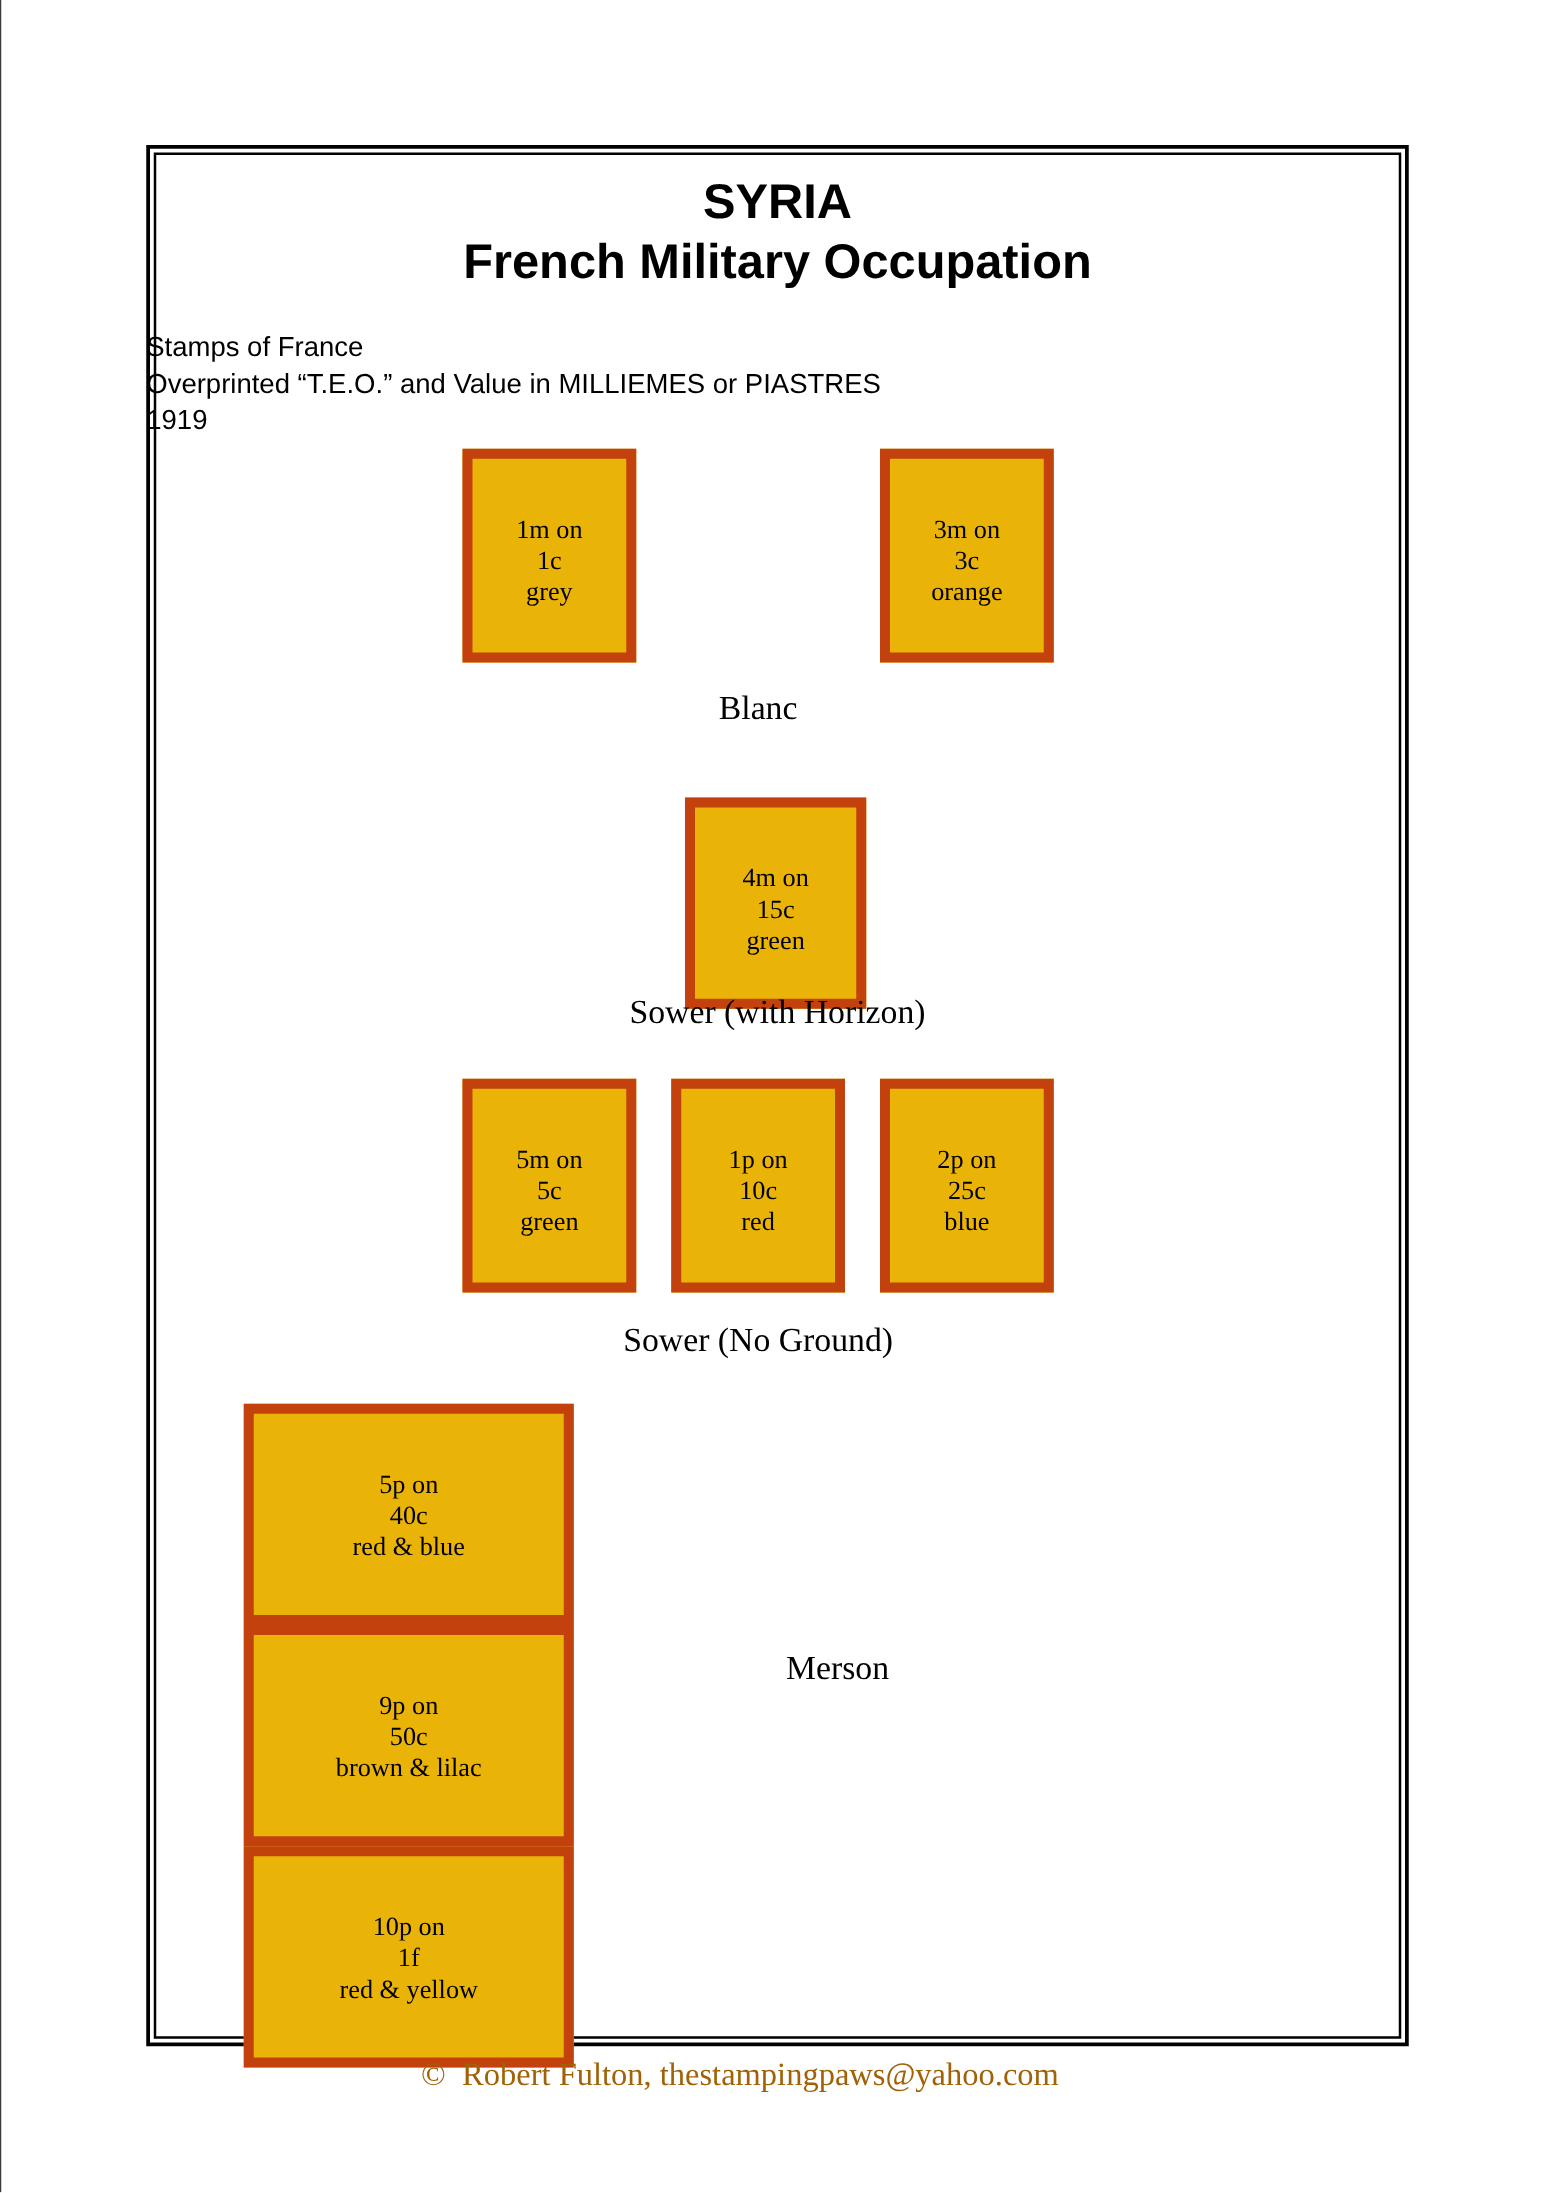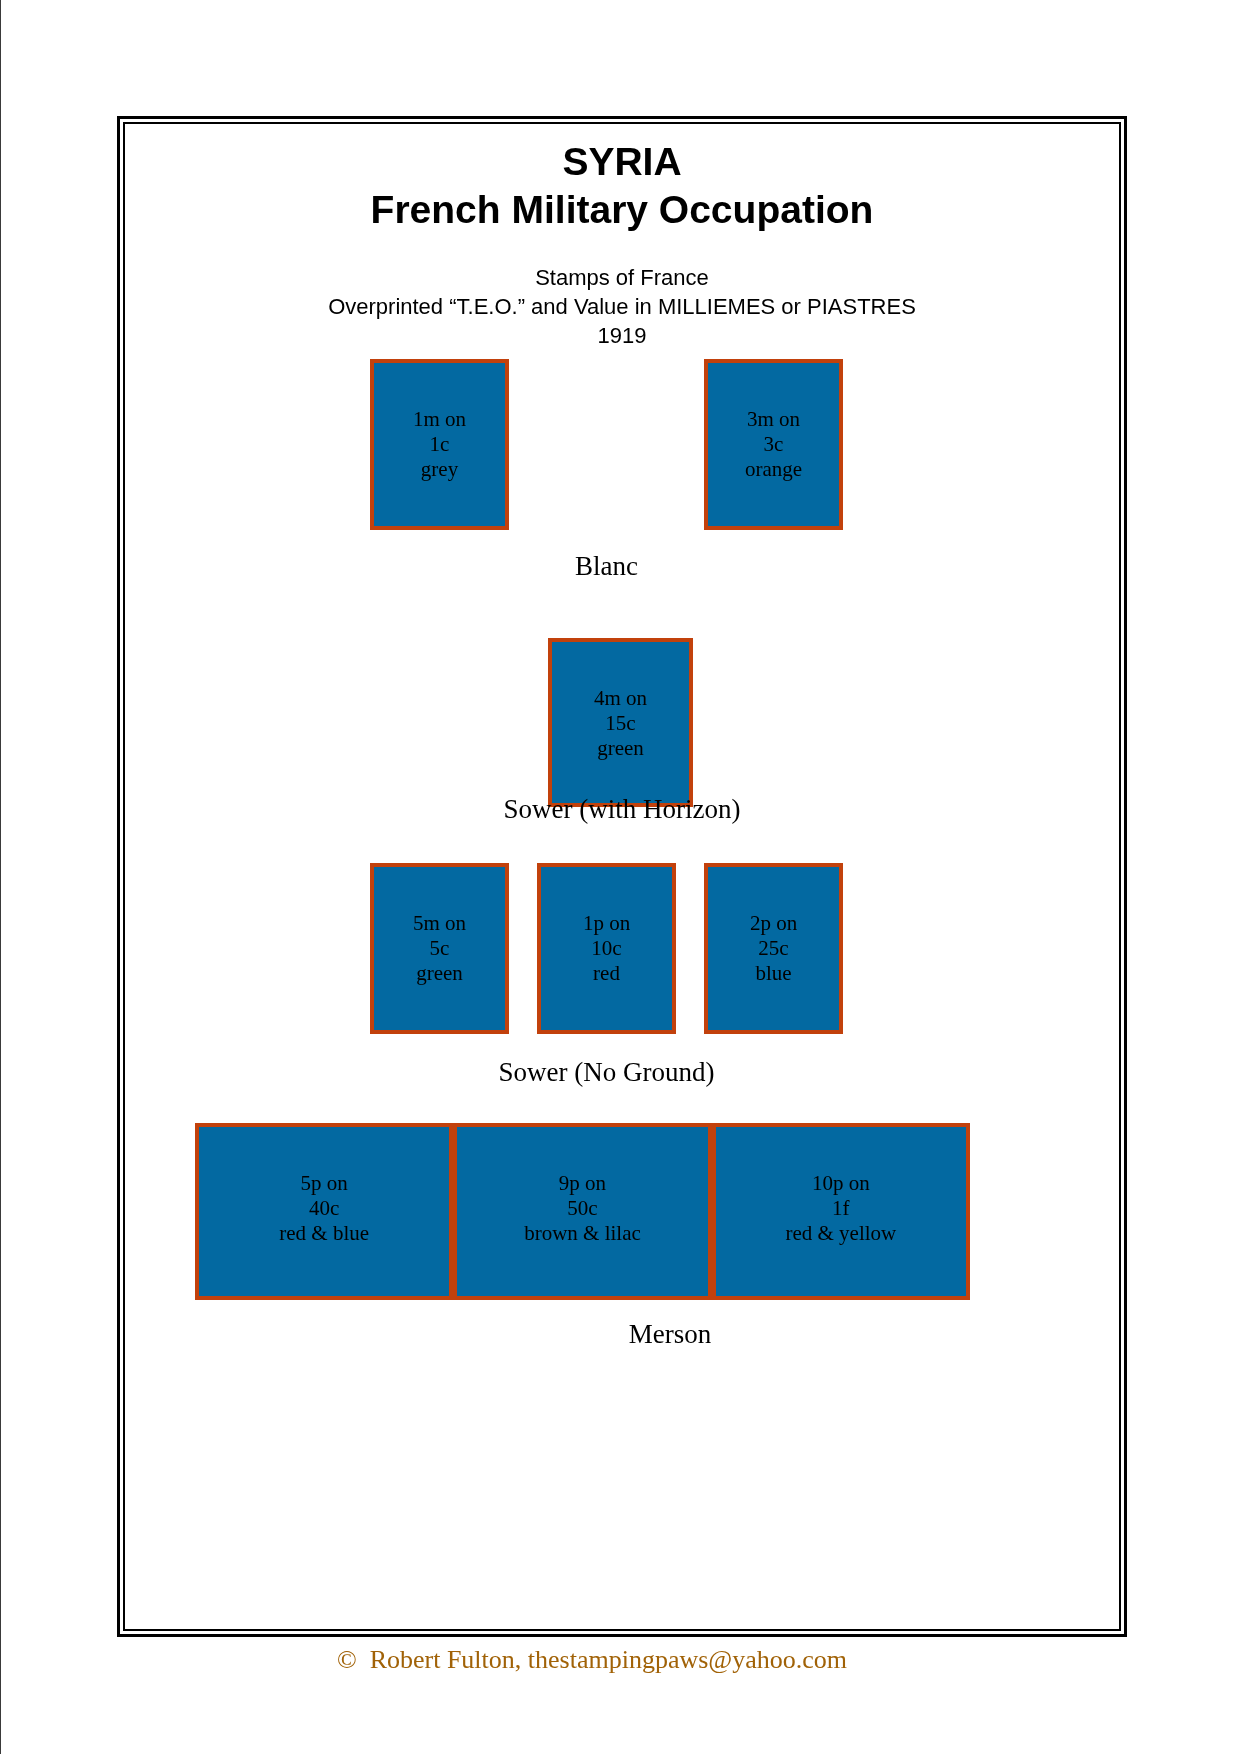--- a/index.html
+++ b/index.html
@@ -49,39 +49,38 @@
     font-weight: bold;
     font-size: 39px;
     line-height: 48px;
     color: #000;
   }
   .header-note {
     position: absolute;
     left: 117px;
     top: 263px;
     width: 1010px;
-    text-align: center;
     font-family: "Liberation Sans", sans-serif;
     font-size: 22px;
     line-height: 29px;
     color: #000;
   }
   .stamp-row {
     position: absolute;
     display: flex;
     justify-content: space-between;
   }
   .row-1 { left: 370px; top: 359px; width: 473px; }
   .row-2 { left: 548px; top: 619px; width: 145px; margin-top: 19px; }
   .row-3 { left: 370px; top: 863px; width: 473px; }
-  .row-4 { left: 195px; top: 1123px; width: 775px; }
+  .row-4 { left: 195px; top: 1123px; width: 855px; flex-direction: column; }
   .stamp {
-    border: 4px solid #c2410c;
+    border: 8px solid #c2410c;
     box-sizing: border-box;
-    background: #0369a1;
+    background: #eab308;
   }
   .stamp-sm { width: 139px; height: 171px; }
   .stamp-md { width: 145px; height: 169px; }
   .stamp-lg { width: 264px; height: 177px; }
   .stamp-label {
     display: block;
     padding-top: 44px;
     text-align: center;
     font-family: "Liberation Serif", serif;
     font-size: 21px;

